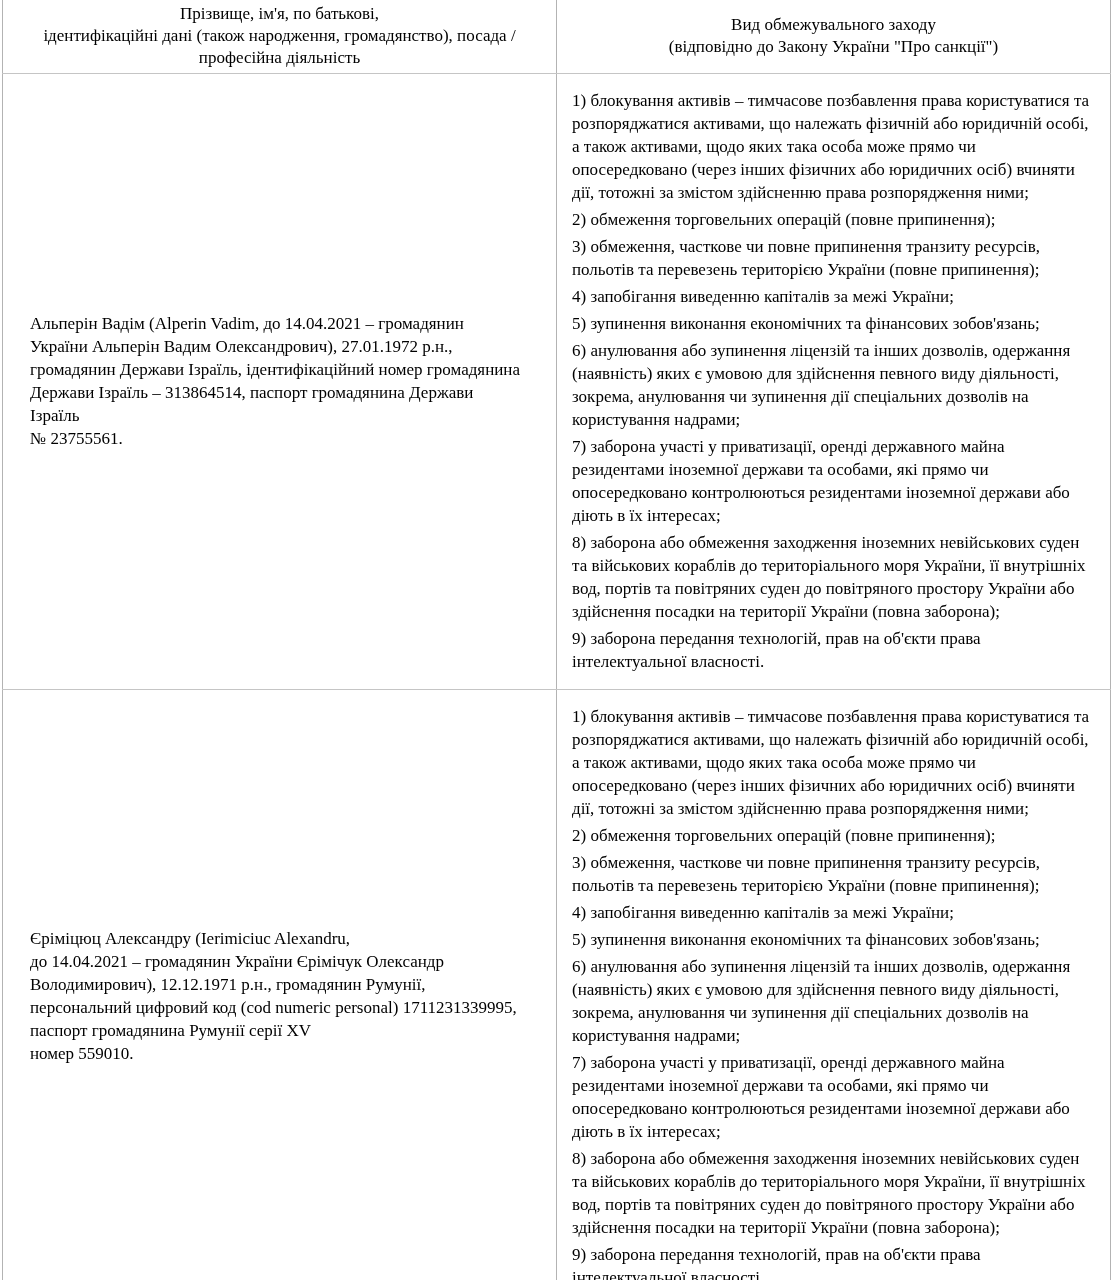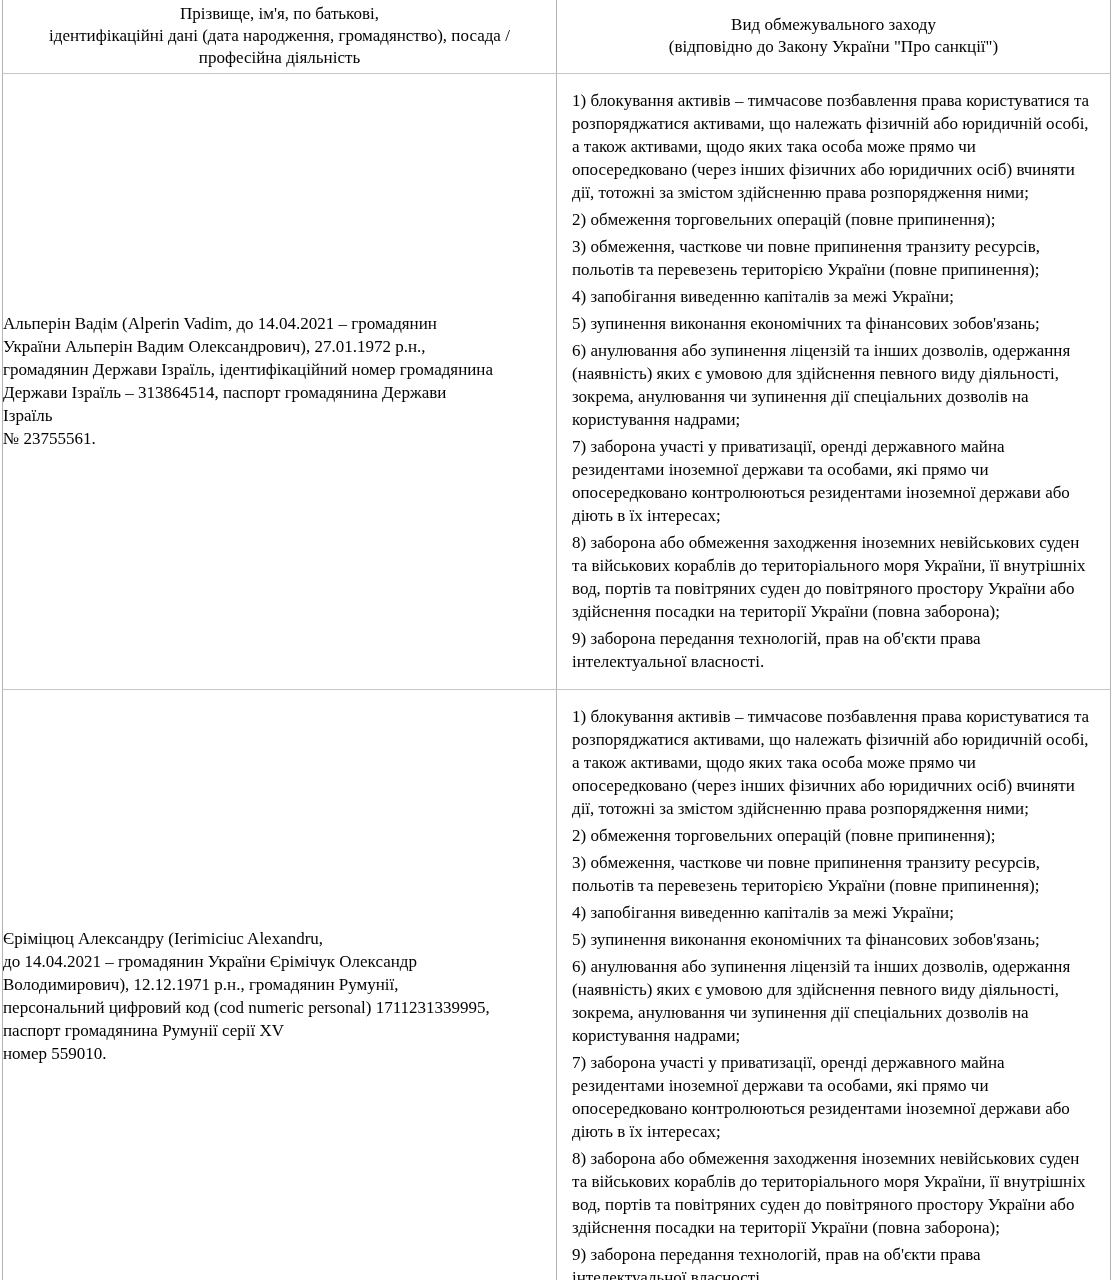--- a/index.html
+++ b/index.html
@@ -41,21 +41,21 @@
     line-height: 22px;
     padding: 2px 10px;
   }
   .header-text { white-space: pre-wrap; }
 
   tr.row-1 { height: 616px; }
   tr.row-2 { height: 611px; }
 
   .person-cell {
     vertical-align: middle;
-    padding: 6px 8px 6px 0;
+    padding: 6px 8px 6px 27px;
   }
   .person-text { white-space: pre-wrap; }
 
   .measures-cell {
     vertical-align: top;
     padding: 11px 12px 10px 11px;
   }
   .measure { margin: 4px; padding: 0; }
 </style>
 </head>
@@ -64,21 +64,21 @@
 <div class="page">
   <table class="doc-table">
     <colgroup>
       <col class="col-left">
       <col class="col-right">
     </colgroup>
     <thead>
       <tr class="header-row">
         <th class="cell">
           <div class="header-text">Прізвище, ім'я, по батькові,
-ідентифікаційні дані (дата народження, громадянство), посада /
+ідентифікаційні дані (також народження, громадянство), посада /
 професійна діяльність</div>
         </th>
         <th class="cell">
           <div class="header-text">Вид обмежувального заходу
 (відповідно до Закону України "Про санкції")</div>
         </th>
       </tr>
     </thead>
     <tbody>
       <tr class="row-1">

